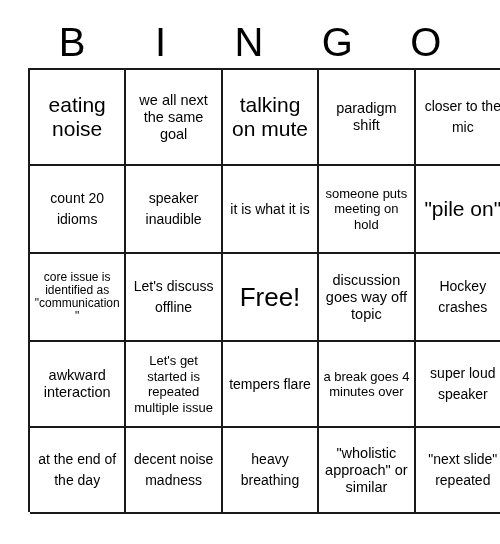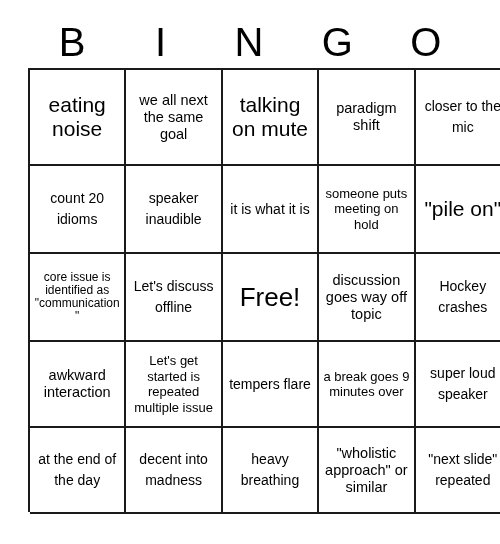--- a/index.html
+++ b/index.html
@@ -150,30 +150,30 @@
       <div class="cell">
         <span class="sz-sm">awkward interaction</span>
       </div>
       <div class="cell">
         <span class="sz-xs">Let's get started is repeated multiple issue</span>
       </div>
       <div class="cell">
         <span class="sz-md">tempers flare</span>
       </div>
       <div class="cell">
-        <span class="sz-xs">a break goes 9 minutes over</span>
+        <span class="sz-xs">a break goes 4 minutes over</span>
       </div>
       <div class="cell">
         <span class="sz-md">super loud speaker</span>
       </div>
       <div class="cell">
         <span class="sz-md">at the end of the day</span>
       </div>
       <div class="cell">
-        <span class="sz-md">decent into madness</span>
+        <span class="sz-md">decent noise madness</span>
       </div>
       <div class="cell">
         <span class="sz-md">heavy breathing</span>
       </div>
       <div class="cell">
         <span class="sz-sm">"wholistic approach" or similar</span>
       </div>
       <div class="cell">
         <span class="sz-md">"next slide" repeated</span>
       </div>

